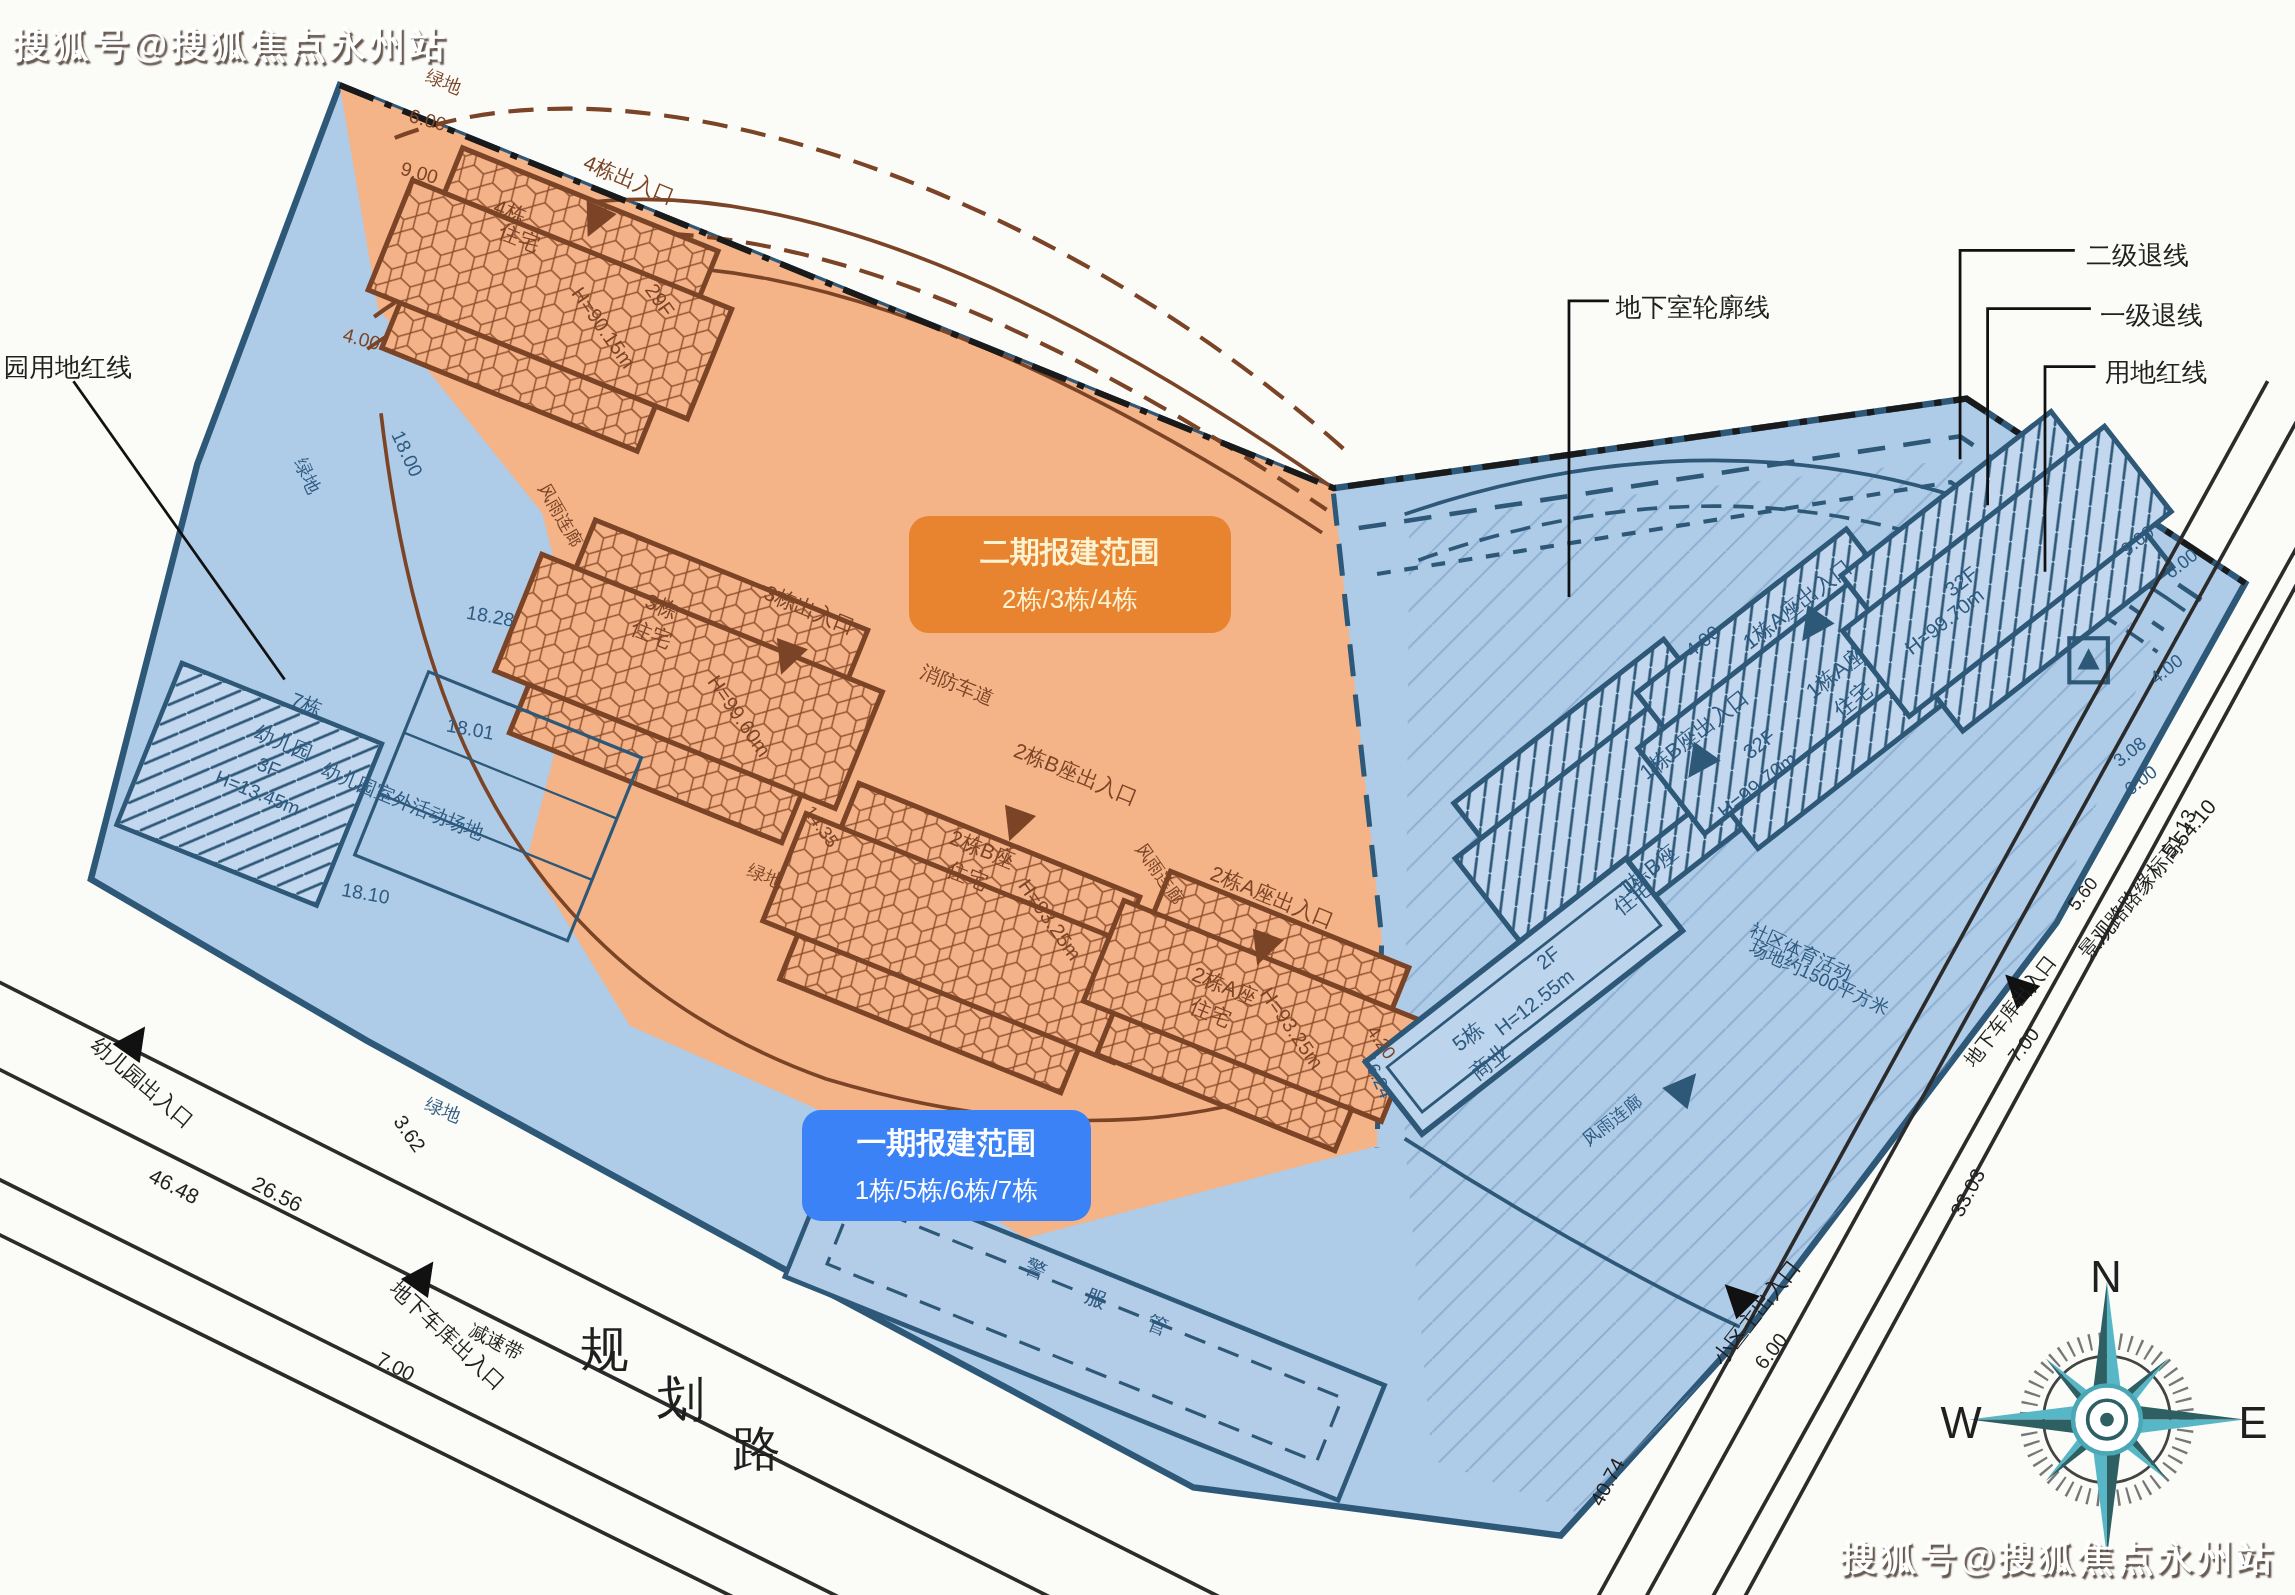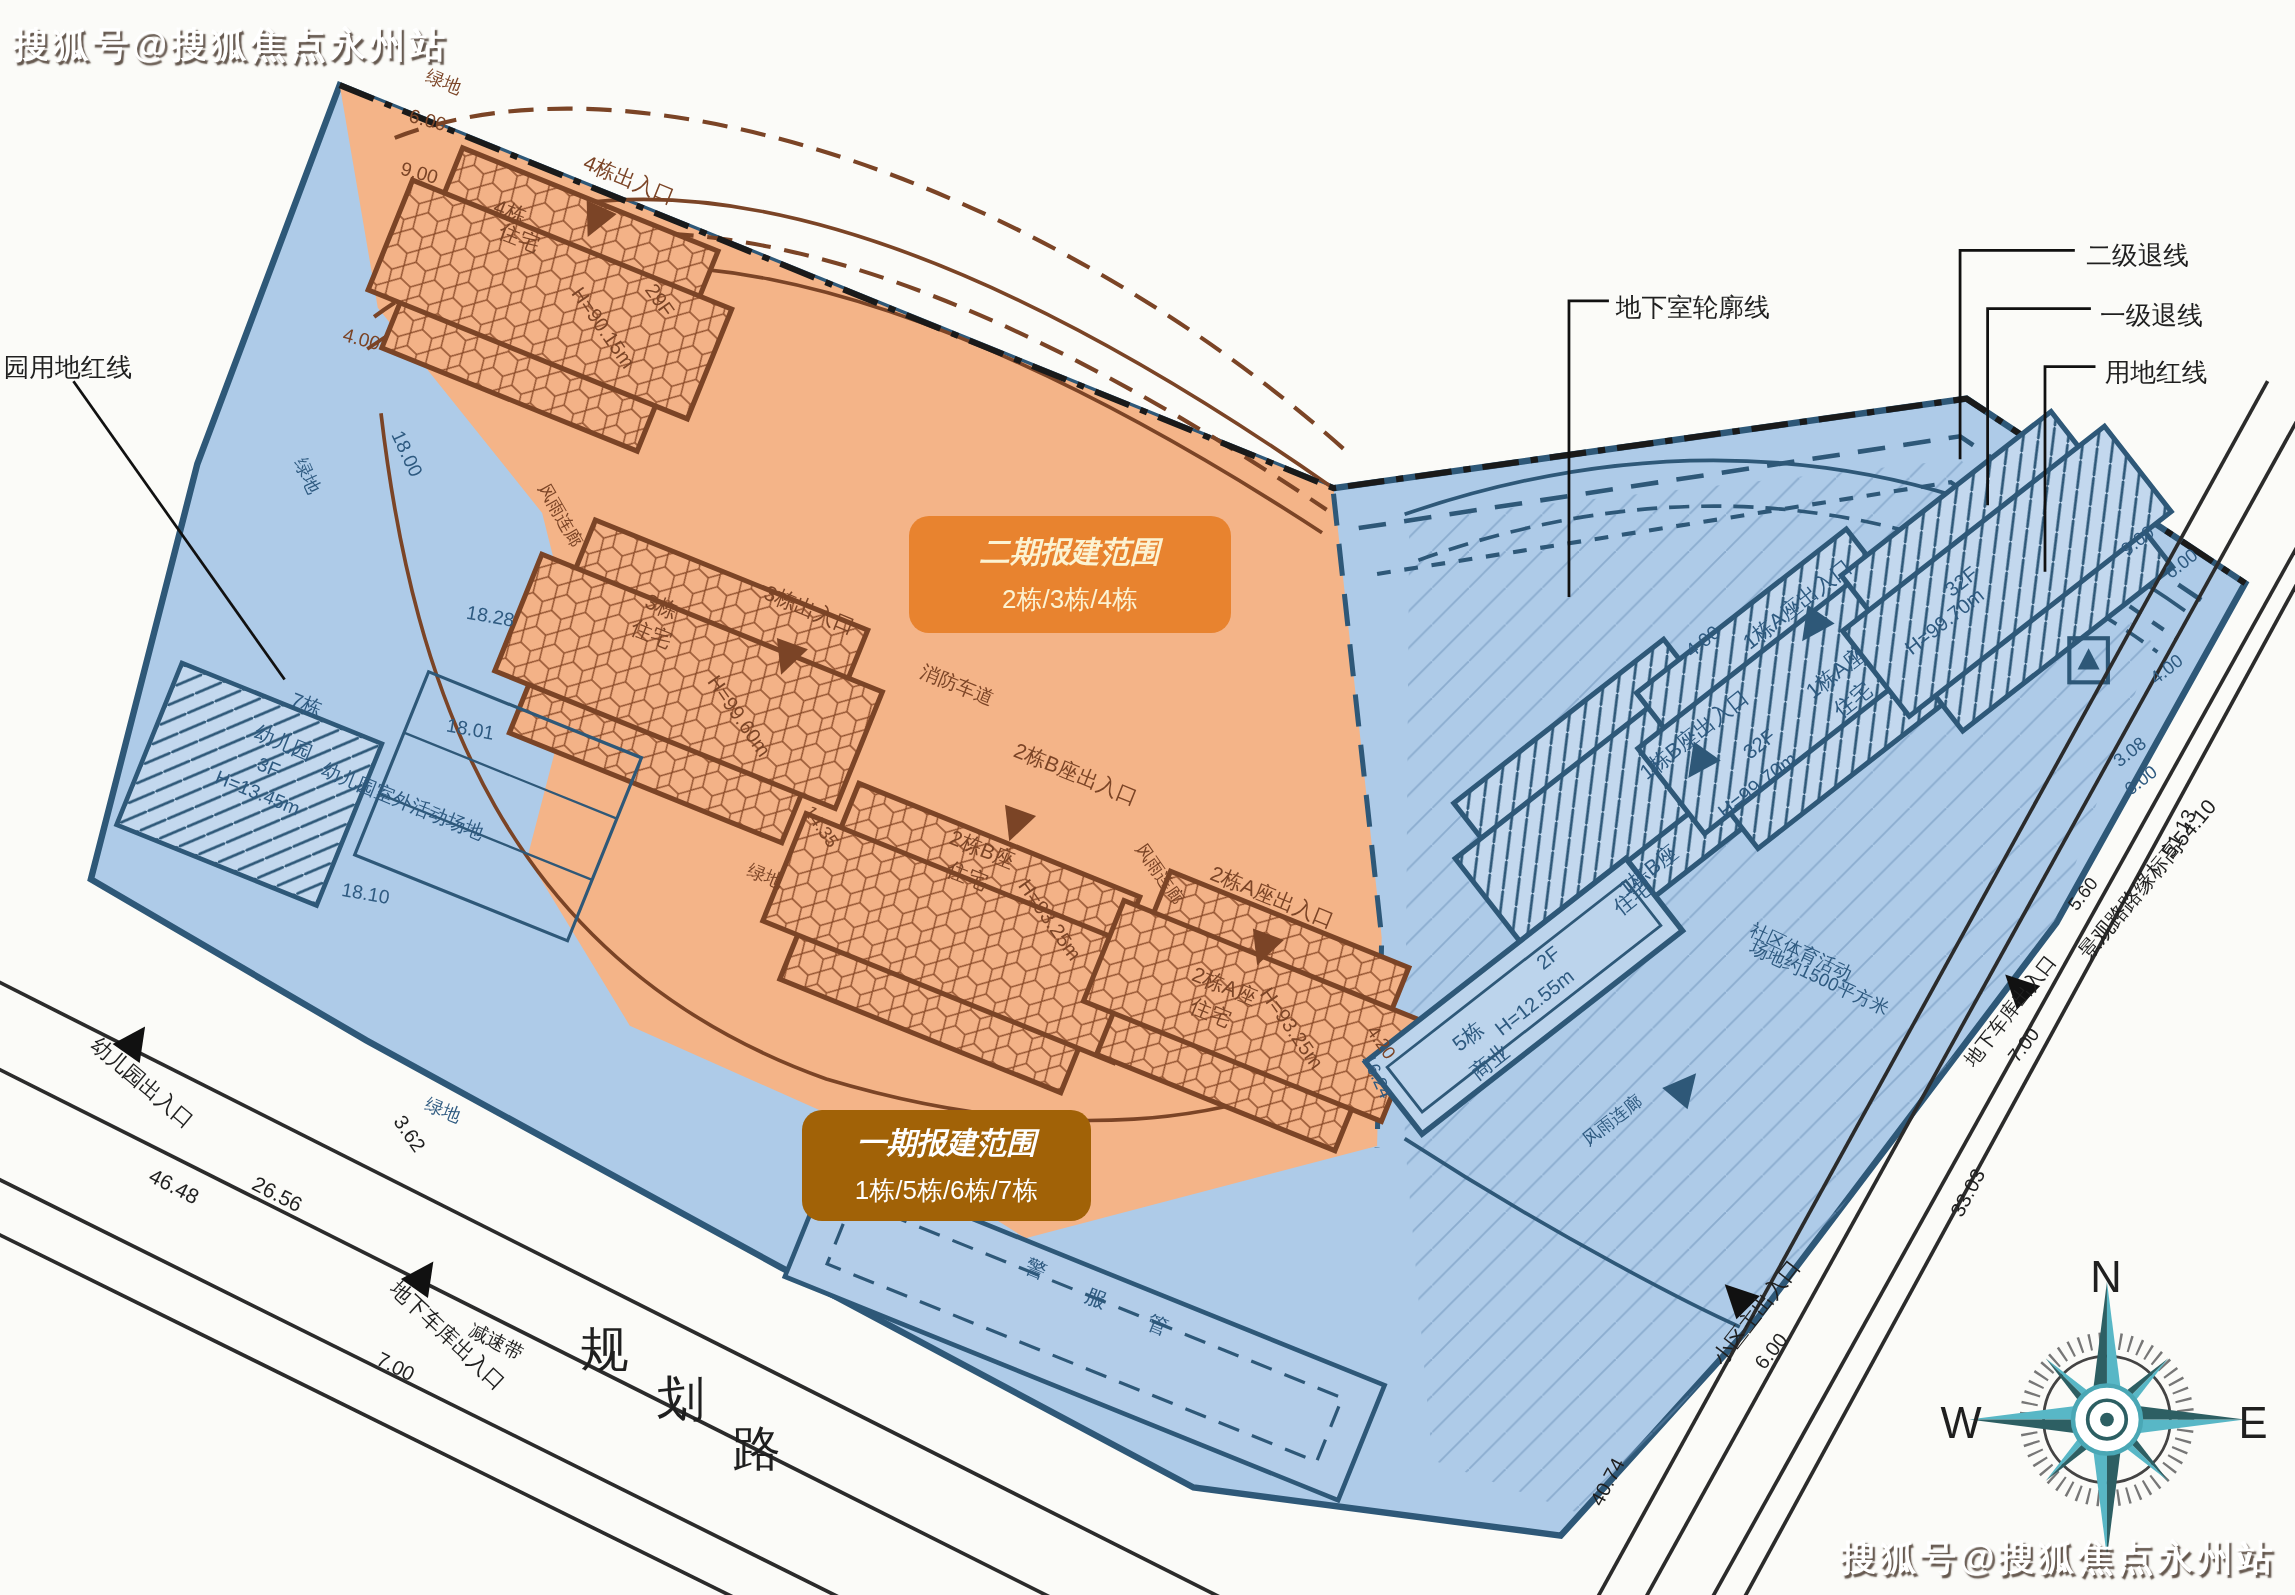--- a/index.html
+++ b/index.html
@@ -7,22 +7,22 @@
          font-family:"Liberation Sans",sans-serif;}
   .stage svg{position:absolute;left:0;top:0;z-index:10;}
   svg text{font-family:"Liberation Sans",sans-serif;}
   .wm{position:absolute;z-index:50;color:#ffffff;font-weight:bold;font-size:36px;letter-spacing:3.7px;
       white-space:nowrap;text-shadow:2.3px 2.8px 1.4px rgba(70,55,45,.85);margin-top:14px;}
   .wm-tl{left:13px;top:7.3px;}
   .wm-br{right:20.7px;bottom:13px;}
   .legend{position:absolute;z-index:40;border-radius:20px;display:flex;flex-direction:column;
           justify-content:center;align-items:center;gap:9.2px;text-align:center;}
   .ph2{left:909px;top:516px;width:322px;height:117px;background:#e8832f;color:#fcf3d2;}
-  .ph1{left:802px;top:1110px;width:289px;height:111px;background:#a16207;color:#ffffff;}
-  .legend .t{font-size:30px;font-weight:bold;font-style:italic;}
+  .ph1{left:802px;top:1110px;width:289px;height:111px;background:#3b82f6;color:#ffffff;border-radius:19px;}
+  .legend .t{font-size:30px;font-weight:bold;}
   .legend .b{font-size:26px;font-weight:normal;}
 </style>
 </head>
 <body>
 
 <div class="stage">
 
   <svg id="plan" width="2297" height="1596" viewBox="0 0 5004 3476">
     <defs>
       <pattern id="hexP" width="56" height="48" patternUnits="userSpaceOnUse" patternTransform="rotate(22)">

